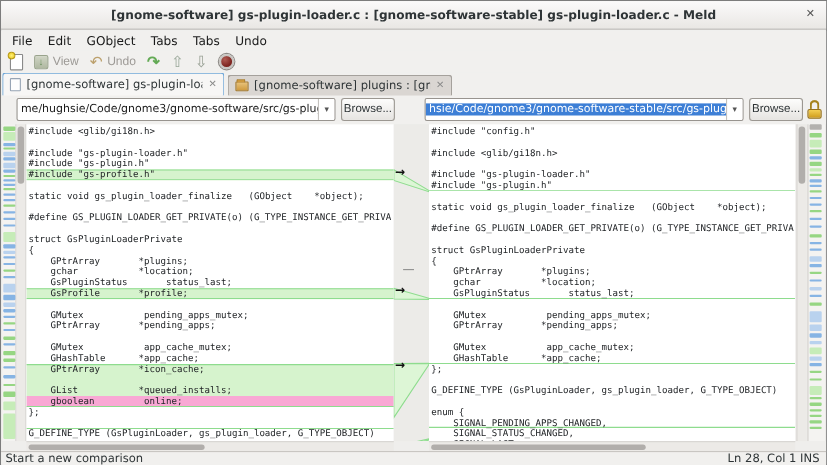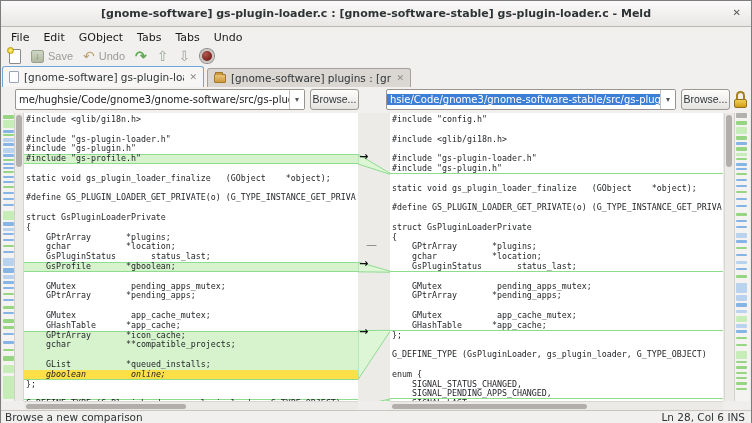--- a/index.html
+++ b/index.html
@@ -87,21 +87,21 @@
   .vthumb { position:absolute; left:1px; top:2px; width:6px; height:52px; background:#b1aeab; border-radius:3px; }
 
   .pane { position:absolute; top:0; height:288px; background:#ffffff; overflow:hidden; padding-top:2px; }
   .pane-left  { left:23px; width:334px; }
   .pane-right { left:389px; width:333px; }
   .code-line { height:9.8px; line-height:9.8px; font-family:"DejaVu Sans Mono", monospace;
                font-size:8.3px; color:#1c1f22; white-space:pre; tab-size:4; padding-left:2px; }
   .m-chunk     { background:#d6f3cd; box-shadow:inset 0 1px 0 #8edc8e, inset 0 -1px 0 #8edc8e; }
   .m-chunk-top { background:#d6f3cd; box-shadow:inset 0 1px 0 #8edc8e; }
   .m-chunk-mid { background:#d6f3cd; }
-  .m-chunk-bot { background:#fde047; box-shadow:inset 0 -1px 0 #8edc8e;font-style:italic; }
+  .m-chunk-bot { background:#f9a8d4; box-shadow:inset 0 -1px 0 #8edc8e; }
   .m-bound-bot { box-shadow:inset 0 -1px 0 #8edc8e; }
   .m-bound-top { box-shadow:inset 0 1px 0 #8edc8e; }
 
   .gutter { position:absolute; left:357px; top:0; width:32px; height:288px; background:#ecebe8; }
   .gutter svg { position:absolute; left:0; top:0; }
   .push-arrow { position:absolute; left:1px; font-size:11px; font-weight:bold; color:#111; line-height:10px; }
   .chunk-minus { position:absolute; left:8px; font-size:11px; color:#777; line-height:8px; }
 
   
   .hscroll-row { position:absolute; left:0; top:400px; width:750px; height:9px; background:#efeeec; }
@@ -136,21 +136,21 @@
   <div class="toolbar">
     <button class="tbtn">
       <span class="icon-new">
           <span class="spark"></span>
         </span>
     </button>
     <button class="tbtn">
       <span class="icon-save">
           <span class="arrow">↓</span>
         </span>
-      <span class="tlabel">Save</span>
+      <span class="tlabel">View</span>
     </button>
     <button class="tbtn">
       <span class="glyph g-undo">↶</span>
       <span class="tlabel">Undo</span>
     </button>
     <button class="tbtn">
       <span class="glyph g-redo">↷</span>
     </button>
     <button class="tbtn">
       <span class="glyph g-up">⇧</span>
@@ -254,29 +254,28 @@
         <div class="code-line"></div>
         <div class="code-line">static void gs_plugin_loader_finalize	(GObject	*object);</div>
         <div class="code-line"></div>
         <div class="code-line">#define GS_PLUGIN_LOADER_GET_PRIVATE(o) (G_TYPE_INSTANCE_GET_PRIVA</div>
         <div class="code-line"></div>
         <div class="code-line">struct GsPluginLoaderPrivate</div>
         <div class="code-line">{</div>
         <div class="code-line">	GPtrArray		*plugins;</div>
         <div class="code-line">	gchar			*location;</div>
         <div class="code-line">	GsPluginStatus		 status_last;</div>
-        <div class="code-line m-chunk">	GsProfile		*gboolean;</div>
+        <div class="code-line m-chunk">	GsProfile		*profile;</div>
         <div class="code-line"></div>
         <div class="code-line">	GMutex			 pending_apps_mutex;</div>
         <div class="code-line">	GPtrArray		*pending_apps;</div>
         <div class="code-line"></div>
         <div class="code-line">	GMutex			 app_cache_mutex;</div>
         <div class="code-line">	GHashTable		*app_cache;</div>
         <div class="code-line m-chunk-top">	GPtrArray		*icon_cache;</div>
-        <div class="code-line m-chunk-mid">	gchar			**compatible_projects;</div>
         <div class="code-line m-chunk-mid"></div>
         <div class="code-line m-chunk-mid">	GList			*queued_installs;</div>
         <div class="code-line m-chunk-bot">	gboolean		 online;</div>
         <div class="code-line">};</div>
         <div class="code-line"></div>
         <div class="code-line m-bound-top">G_DEFINE_TYPE (GsPluginLoader, gs_plugin_loader, G_TYPE_OBJECT)</div>
       </div>
 
     <div class="gutter">
       <svg width="32" height="288" viewBox="0 0 32 288">
@@ -312,22 +311,22 @@
         <div class="code-line">	GMutex			 pending_apps_mutex;</div>
         <div class="code-line">	GPtrArray		*pending_apps;</div>
         <div class="code-line"></div>
         <div class="code-line">	GMutex			 app_cache_mutex;</div>
         <div class="code-line m-bound-bot">	GHashTable		*app_cache;</div>
         <div class="code-line">};</div>
         <div class="code-line"></div>
         <div class="code-line">G_DEFINE_TYPE (GsPluginLoader, gs_plugin_loader, G_TYPE_OBJECT)</div>
         <div class="code-line"></div>
         <div class="code-line">enum {</div>
+        <div class="code-line m-bound-bot">	SIGNAL_PENDING_APPS_CHANGED,</div>
         <div class="code-line">	SIGNAL_STATUS_CHANGED,</div>
-        <div class="code-line m-bound-bot">	SIGNAL_PENDING_APPS_CHANGED,</div>
         <div class="code-line">	SIGNAL_LAST</div>
       </div>
 
     <div class="vscroll vscroll-right">
       <div class="vthumb"></div>
     </div>
     <div class="diffmap diffmap-right">
       <div class="map-inner" id="map-right">
           <div class="map-block" style="top: 0px; height: 5px; background: rgb(179, 177, 174);"></div>
           <div class="map-block" style="top: 8px; height: 4px; background: rgb(150, 214, 131);"></div>
@@ -378,17 +377,17 @@
   <div class="hscroll-row">
     <div class="hscroll" style="left:23px; width:334px;">
       <div class="hthumb" style="left:2px; width:160px;"></div>
     </div>
     <div class="hscroll" style="left:389px; width:333px;">
       <div class="hthumb" style="left:2px; width:195px;"></div>
     </div>
   </div>
 
   <div class="statusbar">
-    <span class="status-left">Browse a new comparison</span>
-    <span class="status-right">Ln 28, Col 6 INS</span>
+    <span class="status-left">Start a new comparison</span>
+    <span class="status-right">Ln 28, Col 1 INS</span>
   </div>
 
 </div>
 
 </body></html>

